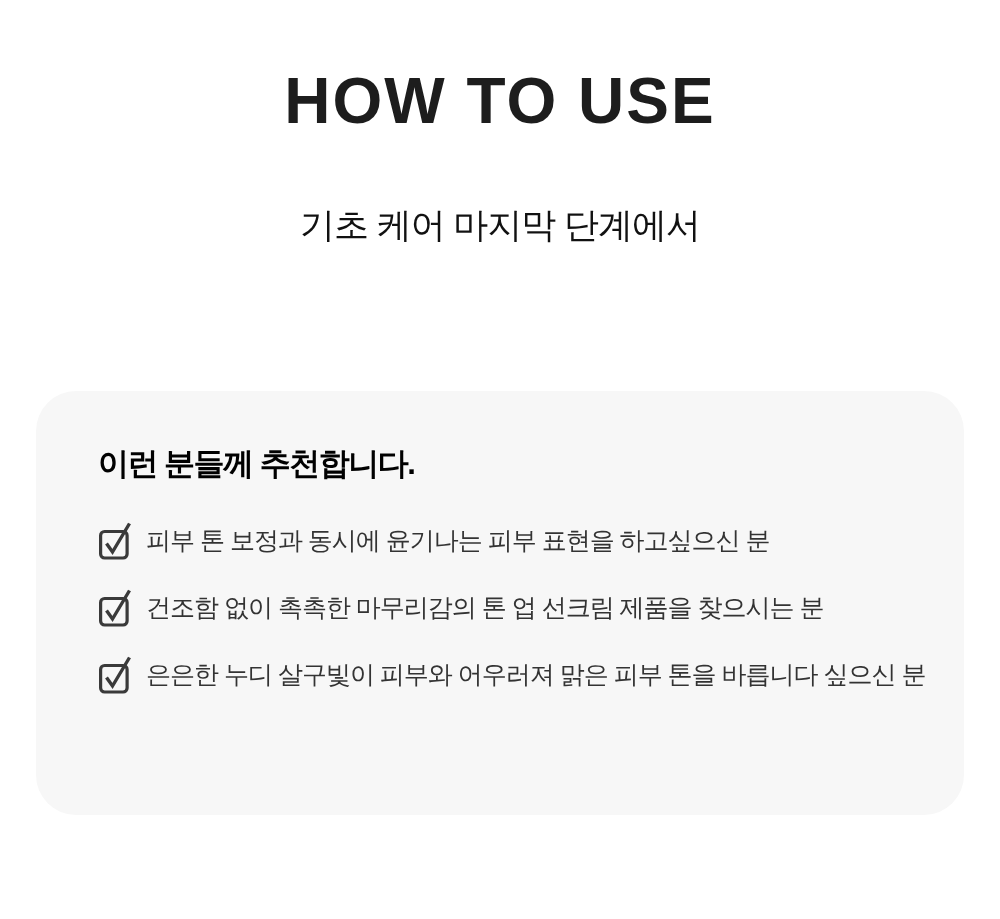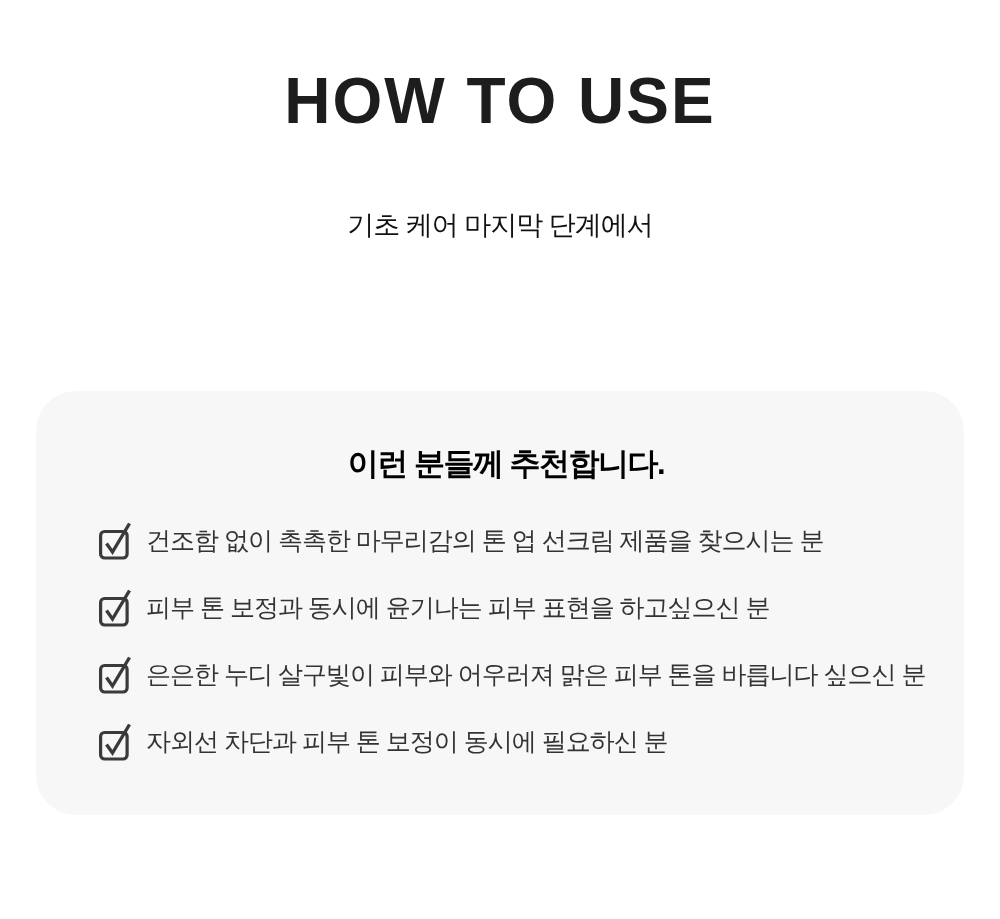--- a/index.html
+++ b/index.html
@@ -23,37 +23,36 @@
     font-size: 64px;
     line-height: 66px;
     font-weight: 700;
     letter-spacing: 2px;
     color: #1d1d1d;
   }
 
   .usage-text {
     margin-top: 70px;
     text-align: center;
-    font-size: 27px;
+    font-size: 35px;
     line-height: 42px;
     letter-spacing: -1px;
     color: #111111;
   }
 
   .recommend-card {
     width: 928px;
     height: 424px;
     margin: 145px auto 0 auto;
     background: #f7f7f7;
     border-radius: 40px;
     padding: 54px 50px 0 62px;
   }
 
   .card-heading {
-    text-align: center;
     font-size: 31px;
     line-height: 38px;
     font-weight: 700;
     letter-spacing: -1.5px;
     color: #000000;
   }
 
   .checklist {
     margin-top: 34px;
   }
@@ -95,42 +94,35 @@
 
     <h2 class="card-heading">이런 분들께 추천합니다.</h2>
 
     <div class="checklist">
 
       <div class="check-item">
         <svg class="check-icon" viewBox="0 0 34 45">
           <rect x="2.6" y="14.5" width="26.5" height="26.5" rx="4" fill="none" stroke="#3a3a3a" stroke-width="3.2"></rect>
           <path d="M 8.5 26.5 L 14.5 35 L 31.5 6.5" fill="none" stroke="#3a3a3a" stroke-width="3.4" stroke-linejoin="miter"></path>
         </svg>
-        <span class="check-label">건조함 없이 촉촉한 마무리감의 톤 업 선크림 제품을 찾으시는 분</span>
+        <span class="check-label">피부 톤 보정과 동시에 윤기나는 피부 표현을 하고싶으신 분</span>
       </div>
 
       <div class="check-item">
         <svg class="check-icon" viewBox="0 0 34 45">
           <rect x="2.6" y="14.5" width="26.5" height="26.5" rx="4" fill="none" stroke="#3a3a3a" stroke-width="3.2"></rect>
           <path d="M 8.5 26.5 L 14.5 35 L 31.5 6.5" fill="none" stroke="#3a3a3a" stroke-width="3.4" stroke-linejoin="miter"></path>
         </svg>
-        <span class="check-label">피부 톤 보정과 동시에 윤기나는 피부 표현을 하고싶으신 분</span>
+        <span class="check-label">건조함 없이 촉촉한 마무리감의 톤 업 선크림 제품을 찾으시는 분</span>
       </div>
 
       <div class="check-item">
         <svg class="check-icon" viewBox="0 0 34 45">
           <rect x="2.6" y="14.5" width="26.5" height="26.5" rx="4" fill="none" stroke="#3a3a3a" stroke-width="3.2"></rect>
           <path d="M 8.5 26.5 L 14.5 35 L 31.5 6.5" fill="none" stroke="#3a3a3a" stroke-width="3.4" stroke-linejoin="miter"></path>
         </svg>
         <span class="check-label">은은한 누디 살구빛이 피부와 어우러져 맑은 피부 톤을 바릅니다 싶으신 분</span>
       </div>
 
-      <div class="check-item">
-        <svg class="check-icon" viewBox="0 0 34 45">
-          <rect x="2.6" y="14.5" width="26.5" height="26.5" rx="4" fill="none" stroke="#3a3a3a" stroke-width="3.2"></rect>
-          <path d="M 8.5 26.5 L 14.5 35 L 31.5 6.5" fill="none" stroke="#3a3a3a" stroke-width="3.4" stroke-linejoin="miter"></path>
-        </svg>
-        <span class="check-label">자외선 차단과 피부 톤 보정이 동시에 필요하신 분</span>
-      </div>
 
     </div>
   </div>
 </div>
 
 </body></html>

